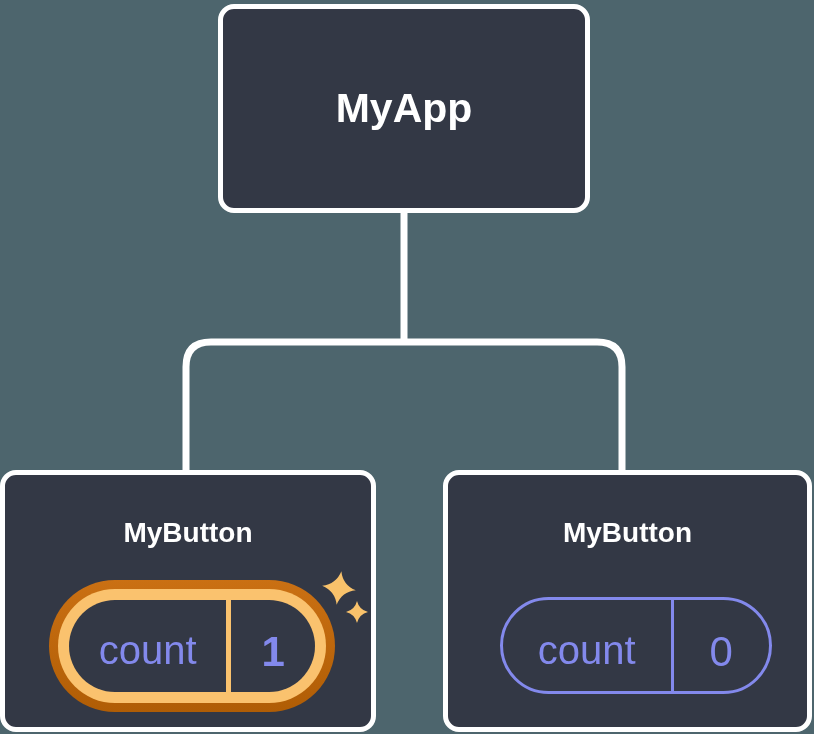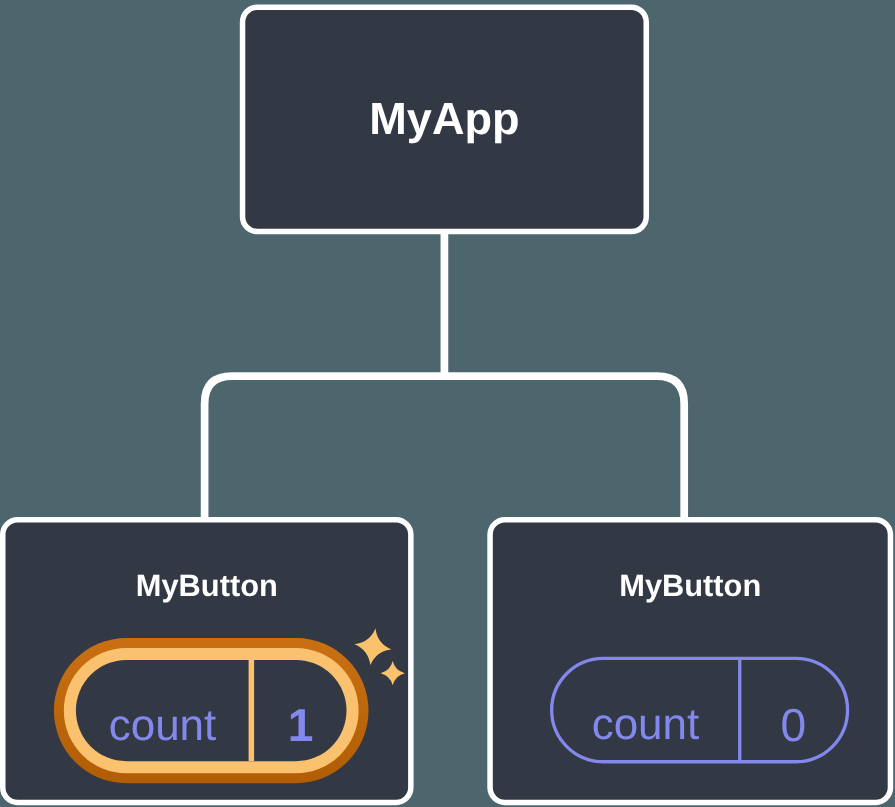--- a/index.html
+++ b/index.html
@@ -62,21 +62,21 @@
     background: var(--highlight-inner, #fac26e);
     padding: 11px;
   }
   .pill-core {
     width: 100%; height: 100%;
     border-radius: 999px;
     background: var(--node-fill, #333845);
     display: flex;
     overflow: hidden;
   }
-  .cell { display: flex; align-items: center; justify-content: center; margin-top: 28px; }
+  .cell { display: flex; align-items: flex-start; justify-content: center; margin-top: 28px; }
   .cell-key-hl { width: 64%; }
   .cell-val { flex: 1; }
   .hl-divider { width: 5px; background: var(--highlight-inner, #fac26e); }
 
   
   .pill-plain {
     position: absolute;
     left: 52px; top: 122px;
     width: 272px; height: 97px;
     border: 3px solid var(--state-border, #8389ec);

